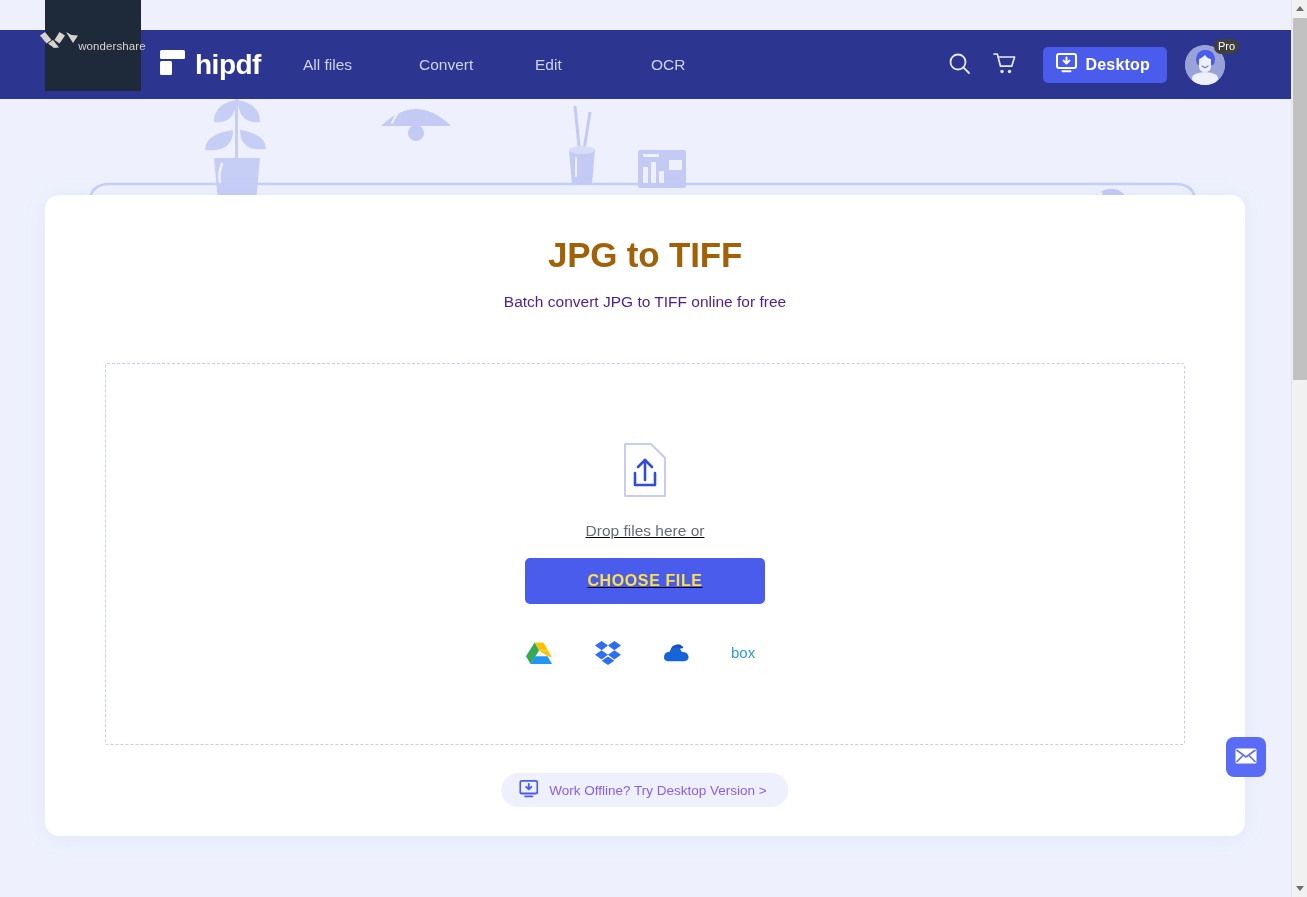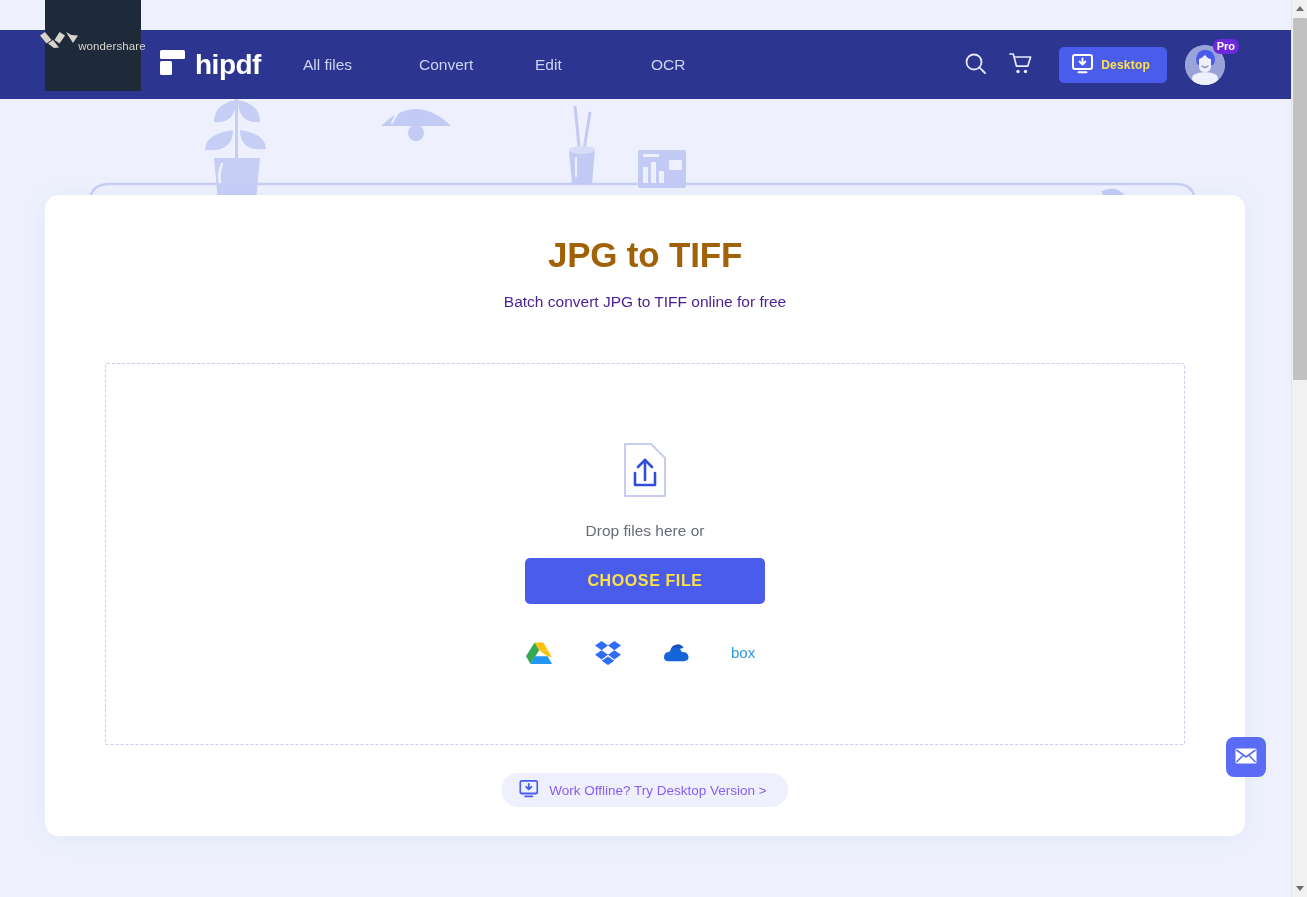--- a/index.html
+++ b/index.html
@@ -127,44 +127,44 @@
     display: flex; align-items: center; gap: 8px;
     background: #4a5ceb;
     border: none;
     border-radius: 5px;
     height: 36px;
     padding: 0 17px 0 13px;
     margin-left: 15px;
     cursor: pointer;
   }
   .desktop-btn span {
-    color: #fde047;
-    font-size: 12px;
+    color: #ffffff;
+    font-size: 16px;
     font-weight: bold;
     letter-spacing: .2px;
   }
   .avatar-wrap {
     position: relative;
     margin-left: 18px;
     width: 40px; height: 40px;
   }
   .avatar {
     width: 40px; height: 40px;
     border-radius: 50%;
     background: #9aa3d8;
     overflow: hidden;
     position: relative;
   }
   .pro-badge {
     position: absolute;
     top: -6px; right: -14px;
-    background: #6d28d9;
+    background: #404040;
     color: #fff;
     font-size: 11px;
-    font-weight: bold;
+    font-weight: normal;
     line-height: 15px;
     padding: 0 4px;
     border-radius: 7px;
   }
 
   
   .hero-band {
     position: absolute;
     top: 92px; left: 0;
     width: 1291px; height: 150px;
@@ -200,20 +200,21 @@
   .dropzone {
     position: absolute;
     left: 60px; top: 168px;
     width: 1080px; height: 382px;
     border: 1px dashed #c7ccf0;
     border-radius: 2px;
     display: flex;
     flex-direction: column;
     align-items: center;
     justify-content: center;
+    text-decoration: underline;
   }
   .dz-icon { margin-bottom: 20px; }
   .dz-text {
     color: #666b77;
     font-size: 15.5px;
     margin-bottom: 18px;
   }
   .choose-btn {
     width: 240px; height: 46px;
     background: #4a5ceb;

